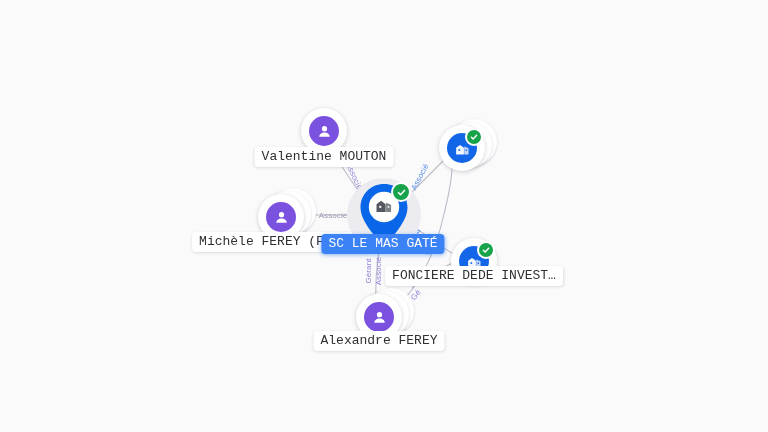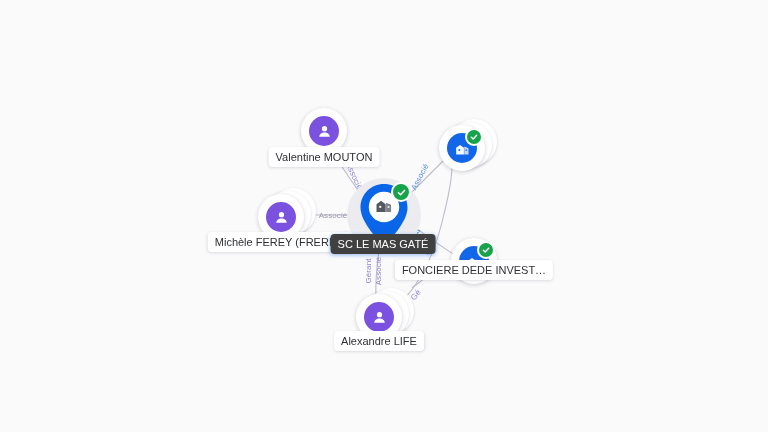--- a/index.html
+++ b/index.html
@@ -128,29 +128,30 @@
     justify-content: center;
   }
 
   
   .node-label {
     position: absolute;
     transform: translate(-50%, 0);
     white-space: nowrap;
     background: #ffffff;
     color: #2f3033;
-    font-size: 11px;
+    font-size: 13px;
     line-height: 16px;
     padding: 2px 7px;
     border-radius: 4px;
     box-shadow: 0 1px 3px rgba(40,45,70,.14);
+    font-family: Liberation Mono, monospace;
   }
 
   .node-label.selected {
-    background: #404040;
+    background: #3b82f6;
     color: #ffffff;
     font-weight: 400;
     box-shadow: 0 1px 4px rgba(21,102,224,.45);
   }
 
   
   .edge-label {
     position: absolute;
     transform-origin: 50% 50%;
     white-space: nowrap;
@@ -237,21 +238,21 @@
     <div class="stack" style="width:46px;height:46px;left:7px;top:-3px;"></div>
     <div class="disc">
       <div class="inner-circle inner-person">
         <svg width="17" height="17" viewBox="0 0 24 24" fill="#ffffff">
           <circle cx="12" cy="8" r="3.7"></circle>
           <path d="M4.6 19.5c0-4 3.3-6.2 7.4-6.2s7.4 2.2 7.4 6.2z"></path>
         </svg>
       </div>
     </div>
   </div>
-  <div class="node-label" style="left:379px; top:331px;">Alexandre LIFE</div>
+  <div class="node-label" style="left:379px; top:331px;">Alexandre FEREY</div>
 
   <div class="node" style="left:462px; top:148px;">
     <div class="stack" style="width:46px;height:46px;left:12px;top:-6px;"></div>
     <div class="stack" style="width:46px;height:46px;left:7px;top:-3px;"></div>
     <div class="disc">
       <div class="inner-circle inner-company">
         <svg width="17" height="17" viewBox="0 0 24 24" fill="#ffffff">
           <path d="M3 20.5V11l5.5-4 5.5 4v9.5z" opacity=".95"></path>
           <path d="M14.5 20.5V9.3l6 2.4v8.8z" opacity=".75"></path>
           <rect x="6.3" y="13" width="2.4" height="2.4" fill="#1466e8"></rect>
@@ -276,21 +277,21 @@
           <rect x="16.4" y="13.4" width="2" height="2" fill="#1466e8"></rect>
         </svg>
       </div>
       <div class="badge">
         <svg width="8" height="8" viewBox="0 0 24 24" fill="none" stroke="#ffffff" stroke-width="4.2" stroke-linecap="round" stroke-linejoin="round">
           <path d="M4 12.5 L9.5 18 L20 6.5"></path>
         </svg>
       </div>
     </div>
   </div>
-  <div class="node-label" style="left:474px; top:260px;">FONCIERE DEDE INVEST…</div>
+  <div class="node-label" style="left:474px; top:266px;">FONCIERE DEDE INVEST…</div>
 
   <div class="node" style="left:384px; top:215px;">
     <div class="pin-halo"></div>
     <div class="pin-wrap">
       <svg class="pin-shape" width="52" height="66" viewBox="0 0 52 66">
         <path d="M26 2 C12.8 2 2.5 12.3 2.5 25.4 C2.5 39.5 18 54.5 24.2 63.3 C25.1 64.5 26.9 64.5 27.8 63.3 C34 54.5 49.5 39.5 49.5 25.4 C49.5 12.3 39.2 2 26 2 Z" fill="#0a66e8"></path>
         <circle cx="26" cy="25" r="15.2" fill="#ffffff"></circle>
       </svg>
       <div class="pin-icon">
         <svg width="20" height="20" viewBox="0 0 24 24" fill="#4b4f58">

